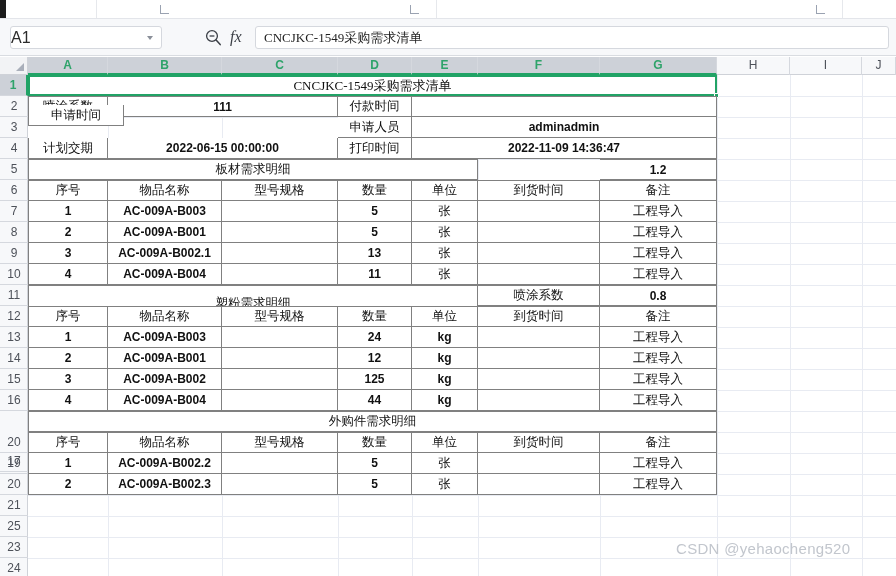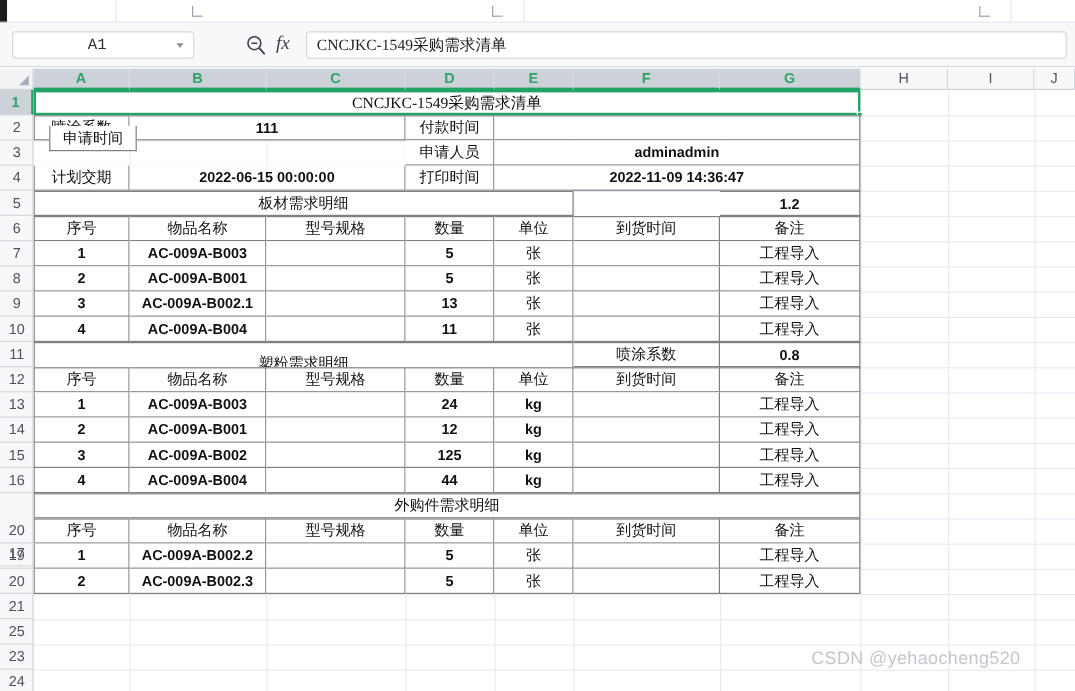--- a/index.html
+++ b/index.html
@@ -43,23 +43,23 @@
   }
   .namebox {
     position:absolute; left:10px; top:26px;
     width:152px; height:23px;
     background:#ffffff;
     border:1px solid #d5d8de;
     border-radius:3px;
   }
   .namebox-text {
     position:absolute; left:0; top:0; width:140px; height:21px;
-    line-height:21px; text-align:center;
-    font-size:13px; color:#2b2b2b;
-    font-family:Liberation Mono, monospace;
+    line-height:21px; 
+    font-size:16px; color:#2b2b2b;
+    font-family:Liberation Sans, sans-serif;
   }
   .namebox-caret {
     position:absolute; right:8px; top:9px;
     width:0;height:0;
     border-left:3.5px solid transparent;
     border-right:3.5px solid transparent;
     border-top:4px solid #8a8f99;
   }
   .tool-zoom { position:absolute; left:204px; top:28px; width:19px; height:19px; }
   .tool-fx {
@@ -278,21 +278,21 @@
         <div class="gl-h" style="top: 420px;"></div>
         <div class="gl-h" style="top: 441px;"></div>
         <div class="gl-h" style="top: 462px;"></div>
         <div class="gl-h" style="top: 483px;"></div>
         <div class="title-cell" style="left: 0px; top: 0px; width: 689px; height: 21px;">CNCJKC-1549采购需求清单</div>
         <div class="sel-handle" style="left: 686px; top: 18px;"></div>
         <div class="cell lft top" style="left: 0px; top: 21px; width: 80px; height: 21px;">喷涂系数</div>
         <div class="cell top num" style="left: 80px; top: 21px; width: 230px; height: 21px;">111</div>
         <div class="cell top" style="left: 310px; top: 21px; width: 74px; height: 21px;">付款时间</div>
         <div class="cell top" style="left: 384px; top: 21px; width: 305px; height: 21px;"></div>
-        <div class="cell lft" style="left: 0px; top: 30px; width: 73px; height: 21px; margin-left: 13px;">申请时间</div>
+        <div class="cell lft" style="left: 0px; top: 30px; width: 96px; height: 21px;">申请时间</div>
         <div class="cell" style="left: 310px; top: 42px; width: 74px; height: 21px;">申请人员</div>
         <div class="cell num" style="left: 384px; top: 42px; width: 305px; height: 21px;">adminadmin</div>
         <div class="cell lft" style="left: 0px; top: 63px; width: 80px; height: 21px;">计划交期</div>
         <div class="cell num" style="left: 80px; top: 63px; width: 230px; height: 21px;">2022-06-15 00:00:00</div>
         <div class="cell" style="left: 310px; top: 63px; width: 74px; height: 21px;">打印时间</div>
         <div class="cell num" style="left: 384px; top: 63px; width: 305px; height: 21px;">2022-11-09 14:36:47</div>
         <div class="cell lft top" style="left: 0px; top: 84px; width: 450px; height: 21px;">板材需求明细</div>
         <div class="cell top num" style="left: 572px; top: 84px; width: 117px; height: 21px;">1.2</div>
         <div class="cell lft top" style="left: 0px; top: 105px; width: 80px; height: 21px;">序号</div>
         <div class="cell top" style="left: 80px; top: 105px; width: 114px; height: 21px;">物品名称</div>

